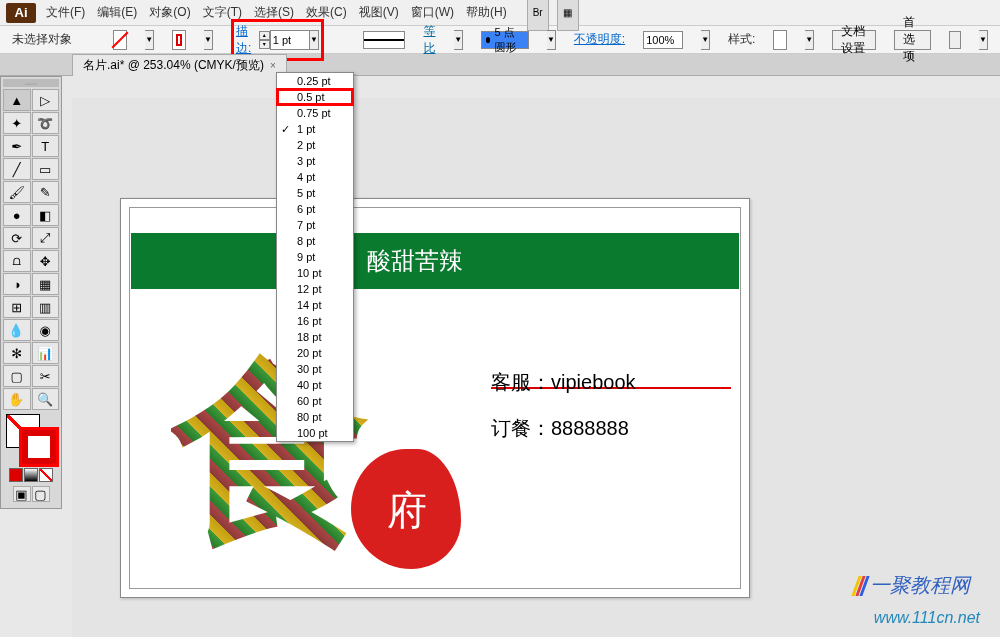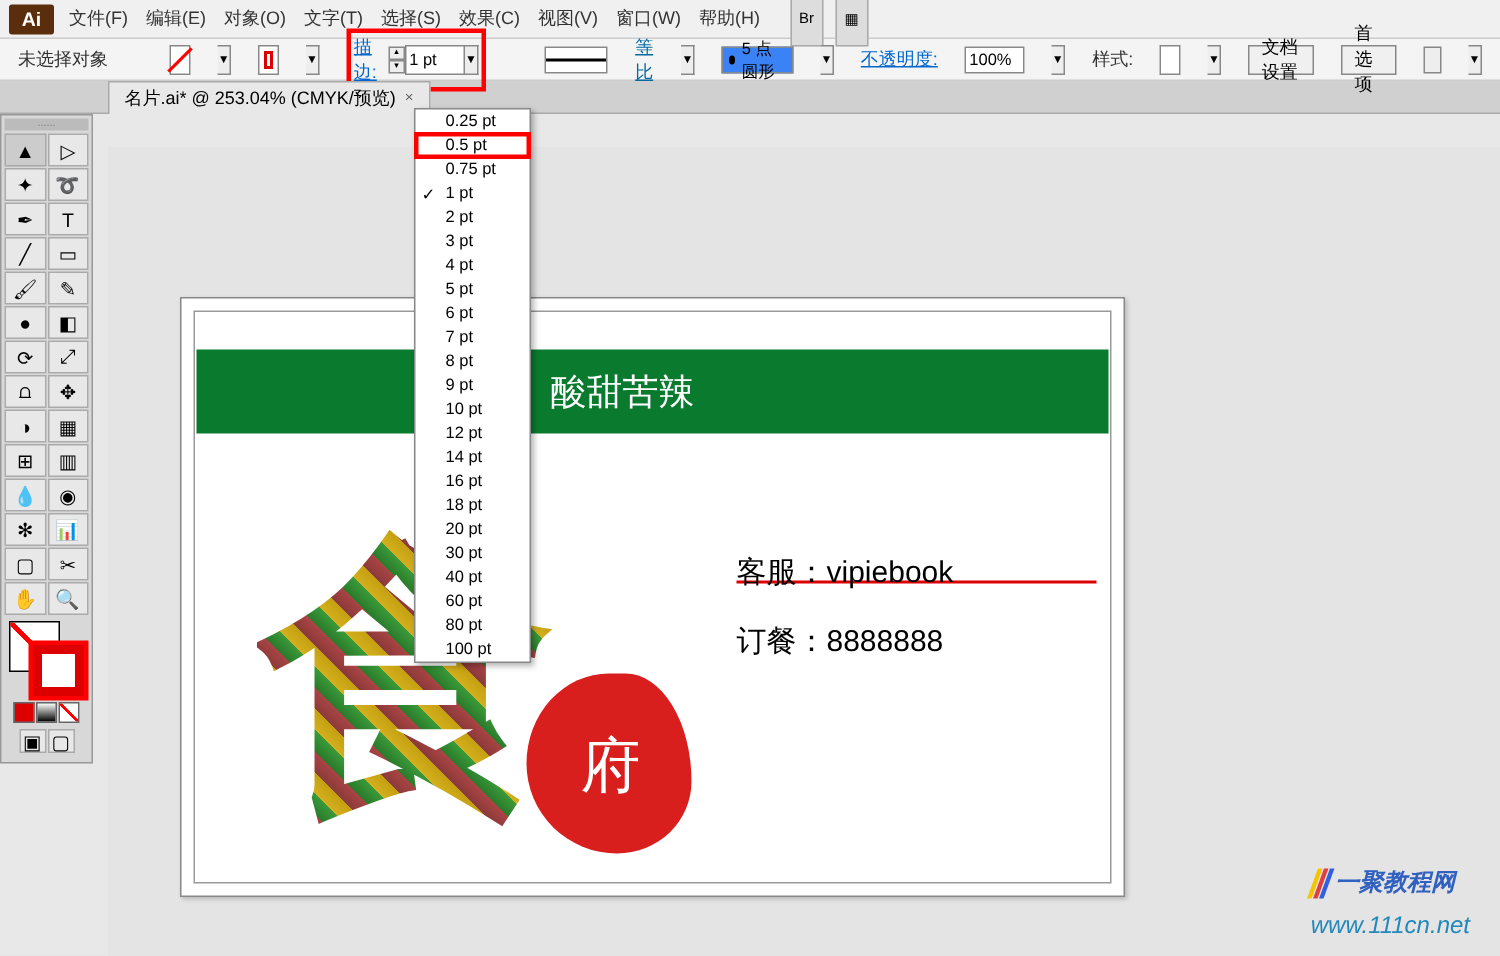--- a/index.html
+++ b/index.html
@@ -87,21 +87,21 @@
 .red-shape { position: absolute; top: 250px; left: 230px; width: 110px; height: 120px; background: #d91e1e; border-radius: 50% 40% 45% 55% / 50% 60% 40% 50%; }
 
 .info { position: absolute; top: 160px; left: 370px; font-size: 20px; line-height: 2.3; font-family: KaiTi, serif; }
 .redline { position: absolute; top: 188px; left: 370px; width: 240px; height: 2px; background: #d00; }
 
 
 .wm1 { position: absolute; bottom: 10px; right: 20px; font-size: 16px; color: #28b; font-style: italic; }
 .wm2 { position: absolute; bottom: 38px; right: 30px; display: flex; align-items: center; gap: 4px; }
 .wm2-stripes { display:flex; gap:1px; }
 .wm2-stripes span { width:3px; height:20px; transform: skewX(-20deg); }
-.wm2-text { font-size: 16px; color: #3060c0; font-style: italic; font-weight: bold; }
+.wm2-text { font-size: 20px; color: #3060c0; font-style: italic; font-weight: normal; }
 </style>
 </head>
 <body>
 
 <div class="menubar">
   <div class="ai-logo">Ai</div>
   <span class="menu-item">文件(F)</span>
   <span class="menu-item">编辑(E)</span>
   <span class="menu-item">对象(O)</span>
   <span class="menu-item">文字(T)</span>

